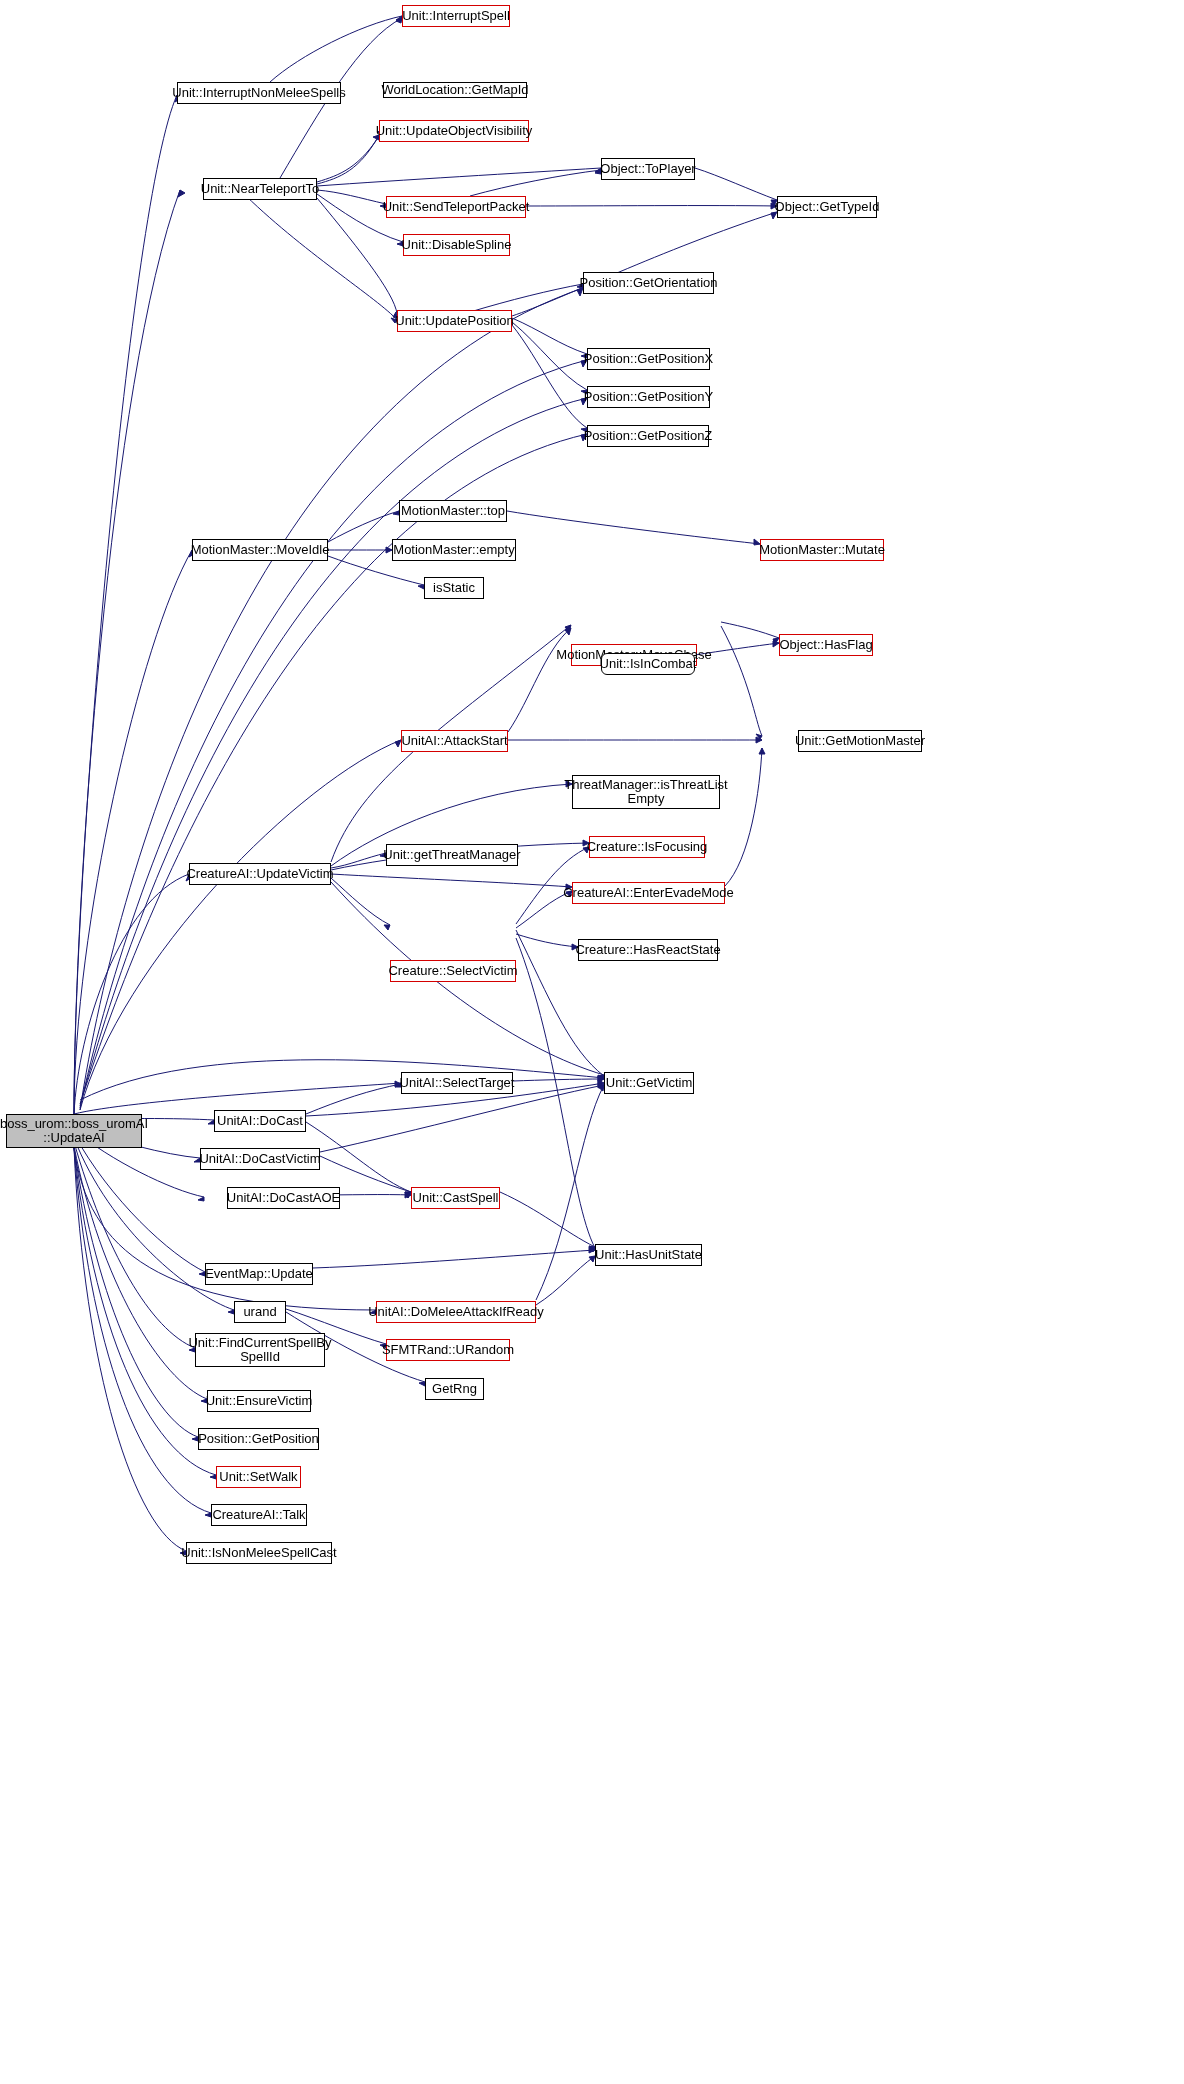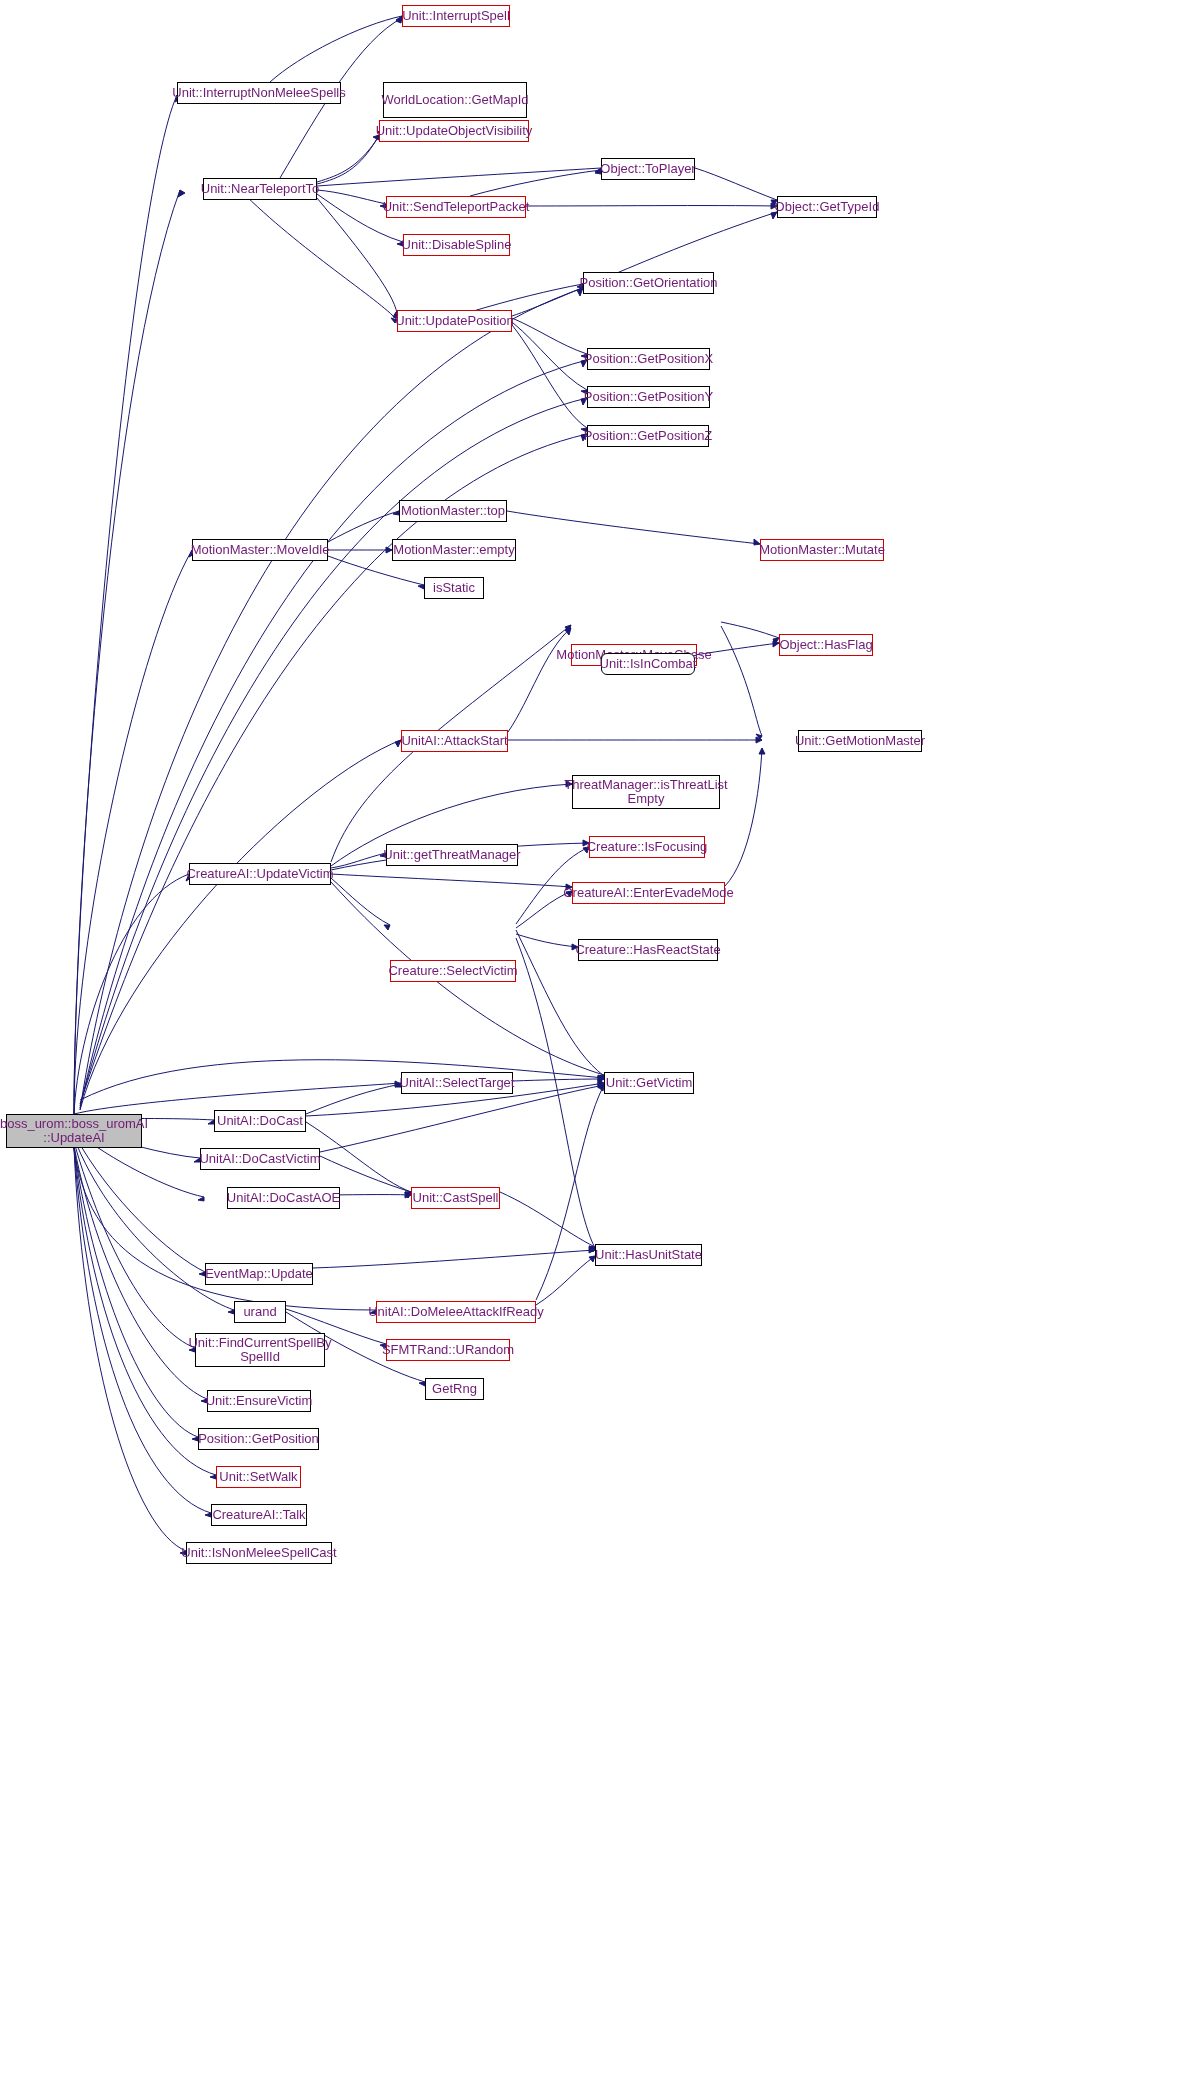--- a/index.html
+++ b/index.html
@@ -12,21 +12,21 @@
     width: 1184px;
     height: 2084px;
     background: #ffffff;
     font-family: "Liberation Sans", sans-serif;
   }
   .node {
     position: absolute;
     box-sizing: border-box;
     background: #ffffff;
     border: 1px solid #000000;
-    color: #701a75;
+    color: #000000;
     font-size: 13px;
     line-height: 14px;
     display: flex;
     align-items: center;
     justify-content: center;
     text-align: center;
     white-space: pre-line;
     padding: 0 2px;
   }
   .node.red {
@@ -234,21 +234,21 @@
     <path d="M313,1268 C400,1265 520,1255 595,1250"></path>
     <polygon points="595,1250 589,1253 589,1247"></polygon>
 
     <path d="M80,1100 C200,1040 420,1060 604,1078"></path>
     <polygon points="604,1078 598,1081 598,1075"></polygon>
   </svg>
 <div class="node root" style="left: 6px; top: 1114px; width: 136px; height: 34px;">boss_urom::boss_uromAI
 ::UpdateAI</div>
     <div class="node red" style="left: 402px; top: 5px; width: 108px; height: 22px;">Unit::InterruptSpell</div>
     <div class="node" style="left: 177px; top: 82px; width: 164px; height: 22px;">Unit::InterruptNonMeleeSpells</div>
-    <div class="node" style="left: 383px; top: 82px; width: 144px; height: 36px;">WorldLocation::GetMapId</div>
+    <div class="node" style="left: 383px; top: 82px; width: 144px; height: 16px;">WorldLocation::GetMapId</div>
     <div class="node red" style="left: 379px; top: 120px; width: 150px; height: 22px;">Unit::UpdateObjectVisibility</div>
     <div class="node" style="left: 601px; top: 158px; width: 94px; height: 22px;">Object::ToPlayer</div>
     <div class="node" style="left: 203px; top: 178px; width: 114px; height: 22px;">Unit::NearTeleportTo</div>
     <div class="node" style="left: 777px; top: 196px; width: 100px; height: 22px;">Object::GetTypeId</div>
     <div class="node red" style="left: 386px; top: 196px; width: 140px; height: 22px;">Unit::SendTeleportPacket</div>
     <div class="node red" style="left: 403px; top: 234px; width: 107px; height: 22px;">Unit::DisableSpline</div>
     <div class="node" style="left: 583px; top: 272px; width: 131px; height: 22px;">Position::GetOrientation</div>
     <div class="node red" style="left: 397px; top: 310px; width: 115px; height: 22px;">Unit::UpdatePosition</div>
     <div class="node" style="left: 587px; top: 348px; width: 123px; height: 22px;">Position::GetPositionX</div>
     <div class="node" style="left: 587px; top: 386px; width: 123px; height: 22px;">Position::GetPositionY</div>

